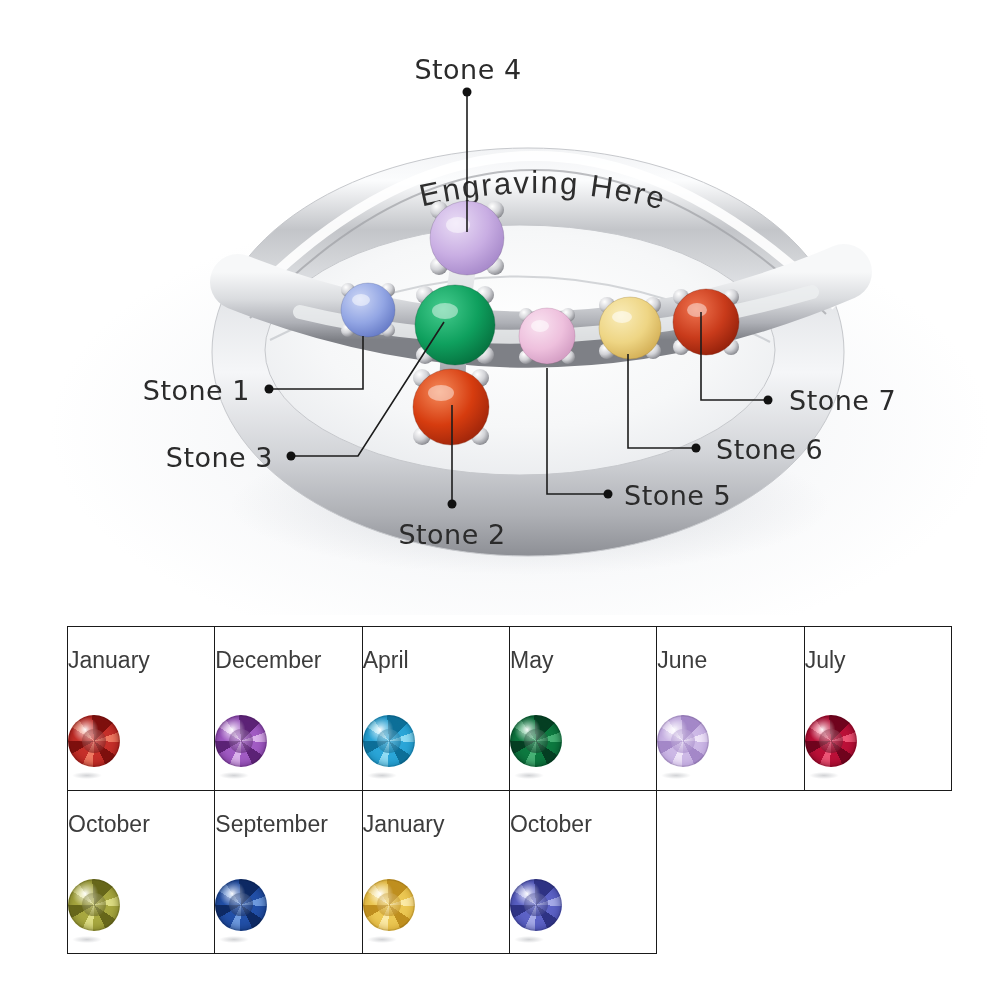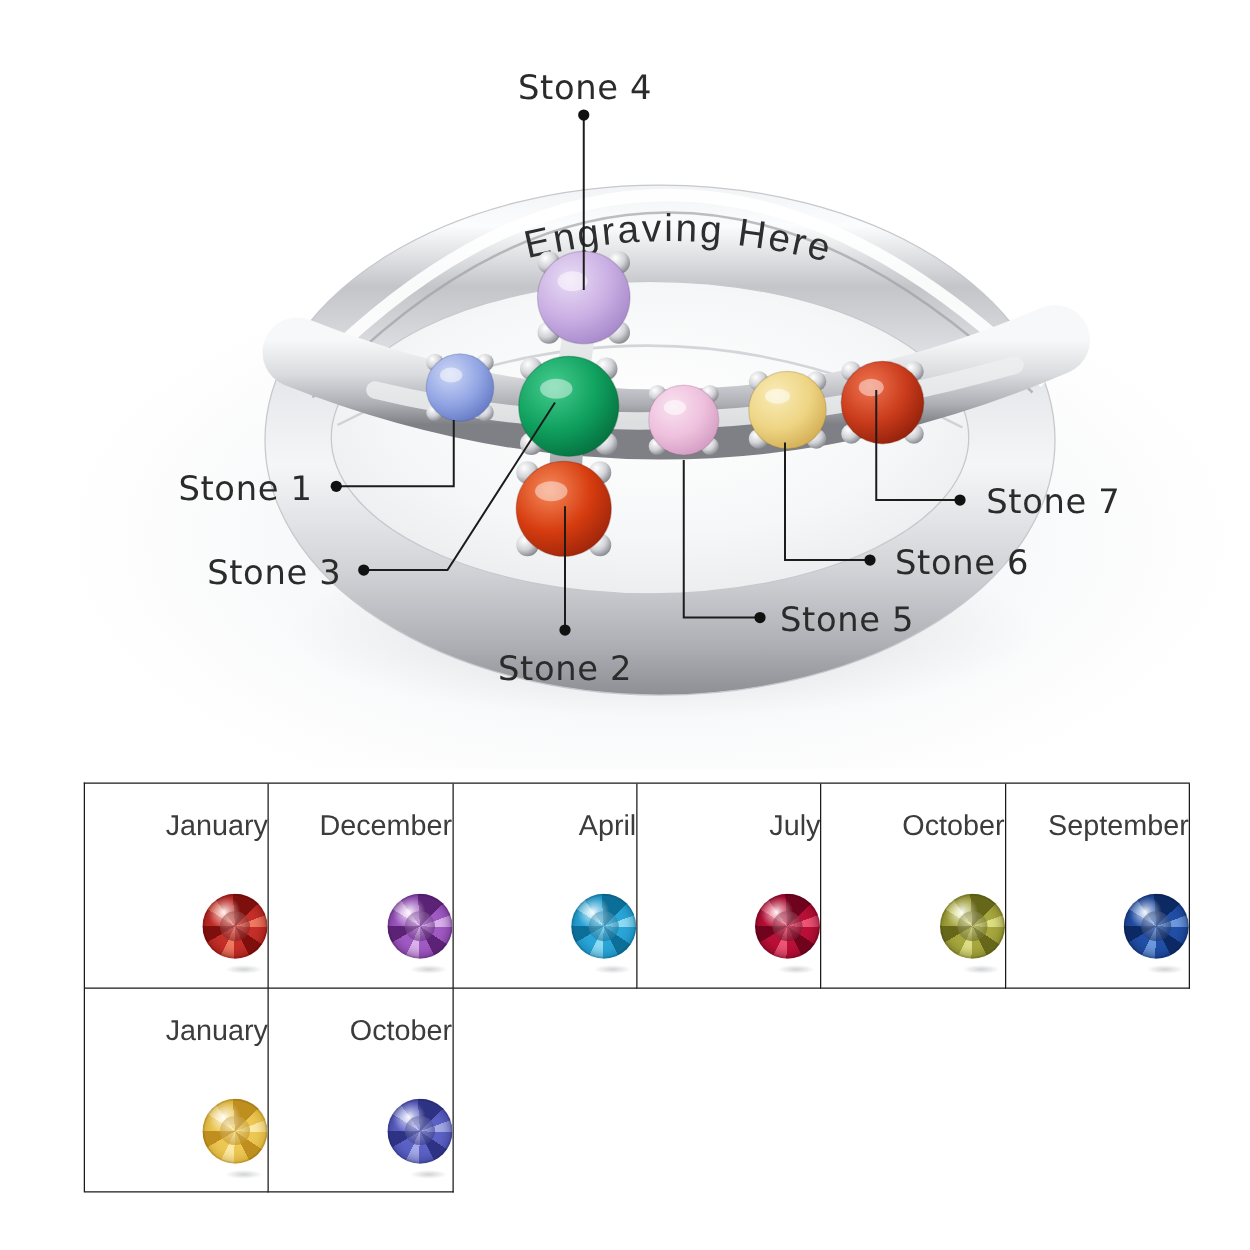--- a/index.html
+++ b/index.html
@@ -12,21 +12,21 @@
   .engrave{font-family:"Liberation Sans",sans-serif;font-size:31px;fill:#2e2e2e;letter-spacing:2px;}
   .ann{stroke:#1c1c1c;stroke-width:1.6;fill:none;}
   .dot{fill:#111;}
   .prong{fill:url(#silverBall);}
 
   
   .btable{position:absolute;left:67px;top:626px;width:884px;height:327px;
           display:grid;grid-template-columns:repeat(6,1fr);grid-template-rows:1fr 1fr;
           border-top:1.5px solid #1a1a1a;border-left:1.5px solid #1a1a1a;background:#fff;}
   .cell{border-right:1.5px solid #1a1a1a;border-bottom:1.5px solid #1a1a1a;
-        display:flex;flex-direction:column;align-items:flex-end;}
+        display:flex;flex-direction:column;align-items:flex-start;}
   .month-name{margin-top:20px;font-size:23px;line-height:26px;color:#3c3c3c;}
   .gem{width:52px;height:52px;border-radius:50%;margin-top:42px;position:relative;
     background:
       radial-gradient(circle at 33% 28%, rgba(255,255,255,.95) 0%, rgba(255,255,255,.55) 9%, rgba(255,255,255,0) 26%),
       conic-gradient(from 18deg,
         var(--d) 0 28deg, var(--m) 28deg 52deg, var(--l) 52deg 74deg,
         var(--m) 74deg 106deg, var(--d) 106deg 136deg, var(--m) 136deg 164deg,
         var(--l) 164deg 188deg, var(--m) 188deg 222deg, var(--d) 222deg 252deg,
         var(--m) 252deg 284deg, var(--l) 284deg 306deg, var(--m) 306deg 338deg, var(--d) 338deg 360deg),
       radial-gradient(circle, var(--m) 0%, var(--d) 100%);
@@ -233,21 +233,31 @@
       <div class="refl"></div>
     </div>
 
     <div class="cell">
       <div class="month-name">April</div>
       <div class="gem" style="--l: #8fdcf4; --m: #2ba6d8; --d: #0d6f98;"></div>
       <div class="refl"></div>
     </div>
 
 
-
+    <div class="cell">
+      <div class="month-name">May</div>
+      <div class="gem" style="--l: #46b275; --m: #0d7a40; --d: #053f23;"></div>
+      <div class="refl"></div>
+    </div>
+
+    <div class="cell">
+      <div class="month-name">June</div>
+      <div class="gem" style="--l: #efe5f8; --m: #cdb9e6; --d: #a488c8;"></div>
+      <div class="refl"></div>
+    </div>
 
     <div class="cell">
       <div class="month-name">July</div>
       <div class="gem" style="--l: #ee5576; --m: #bb1038; --d: #70041e;"></div>
       <div class="refl"></div>
     </div>
 
     <div class="cell">
       <div class="month-name">October</div>
       <div class="gem" style="--l: #dede85; --m: #a8a840; --d: #67671b;"></div>

